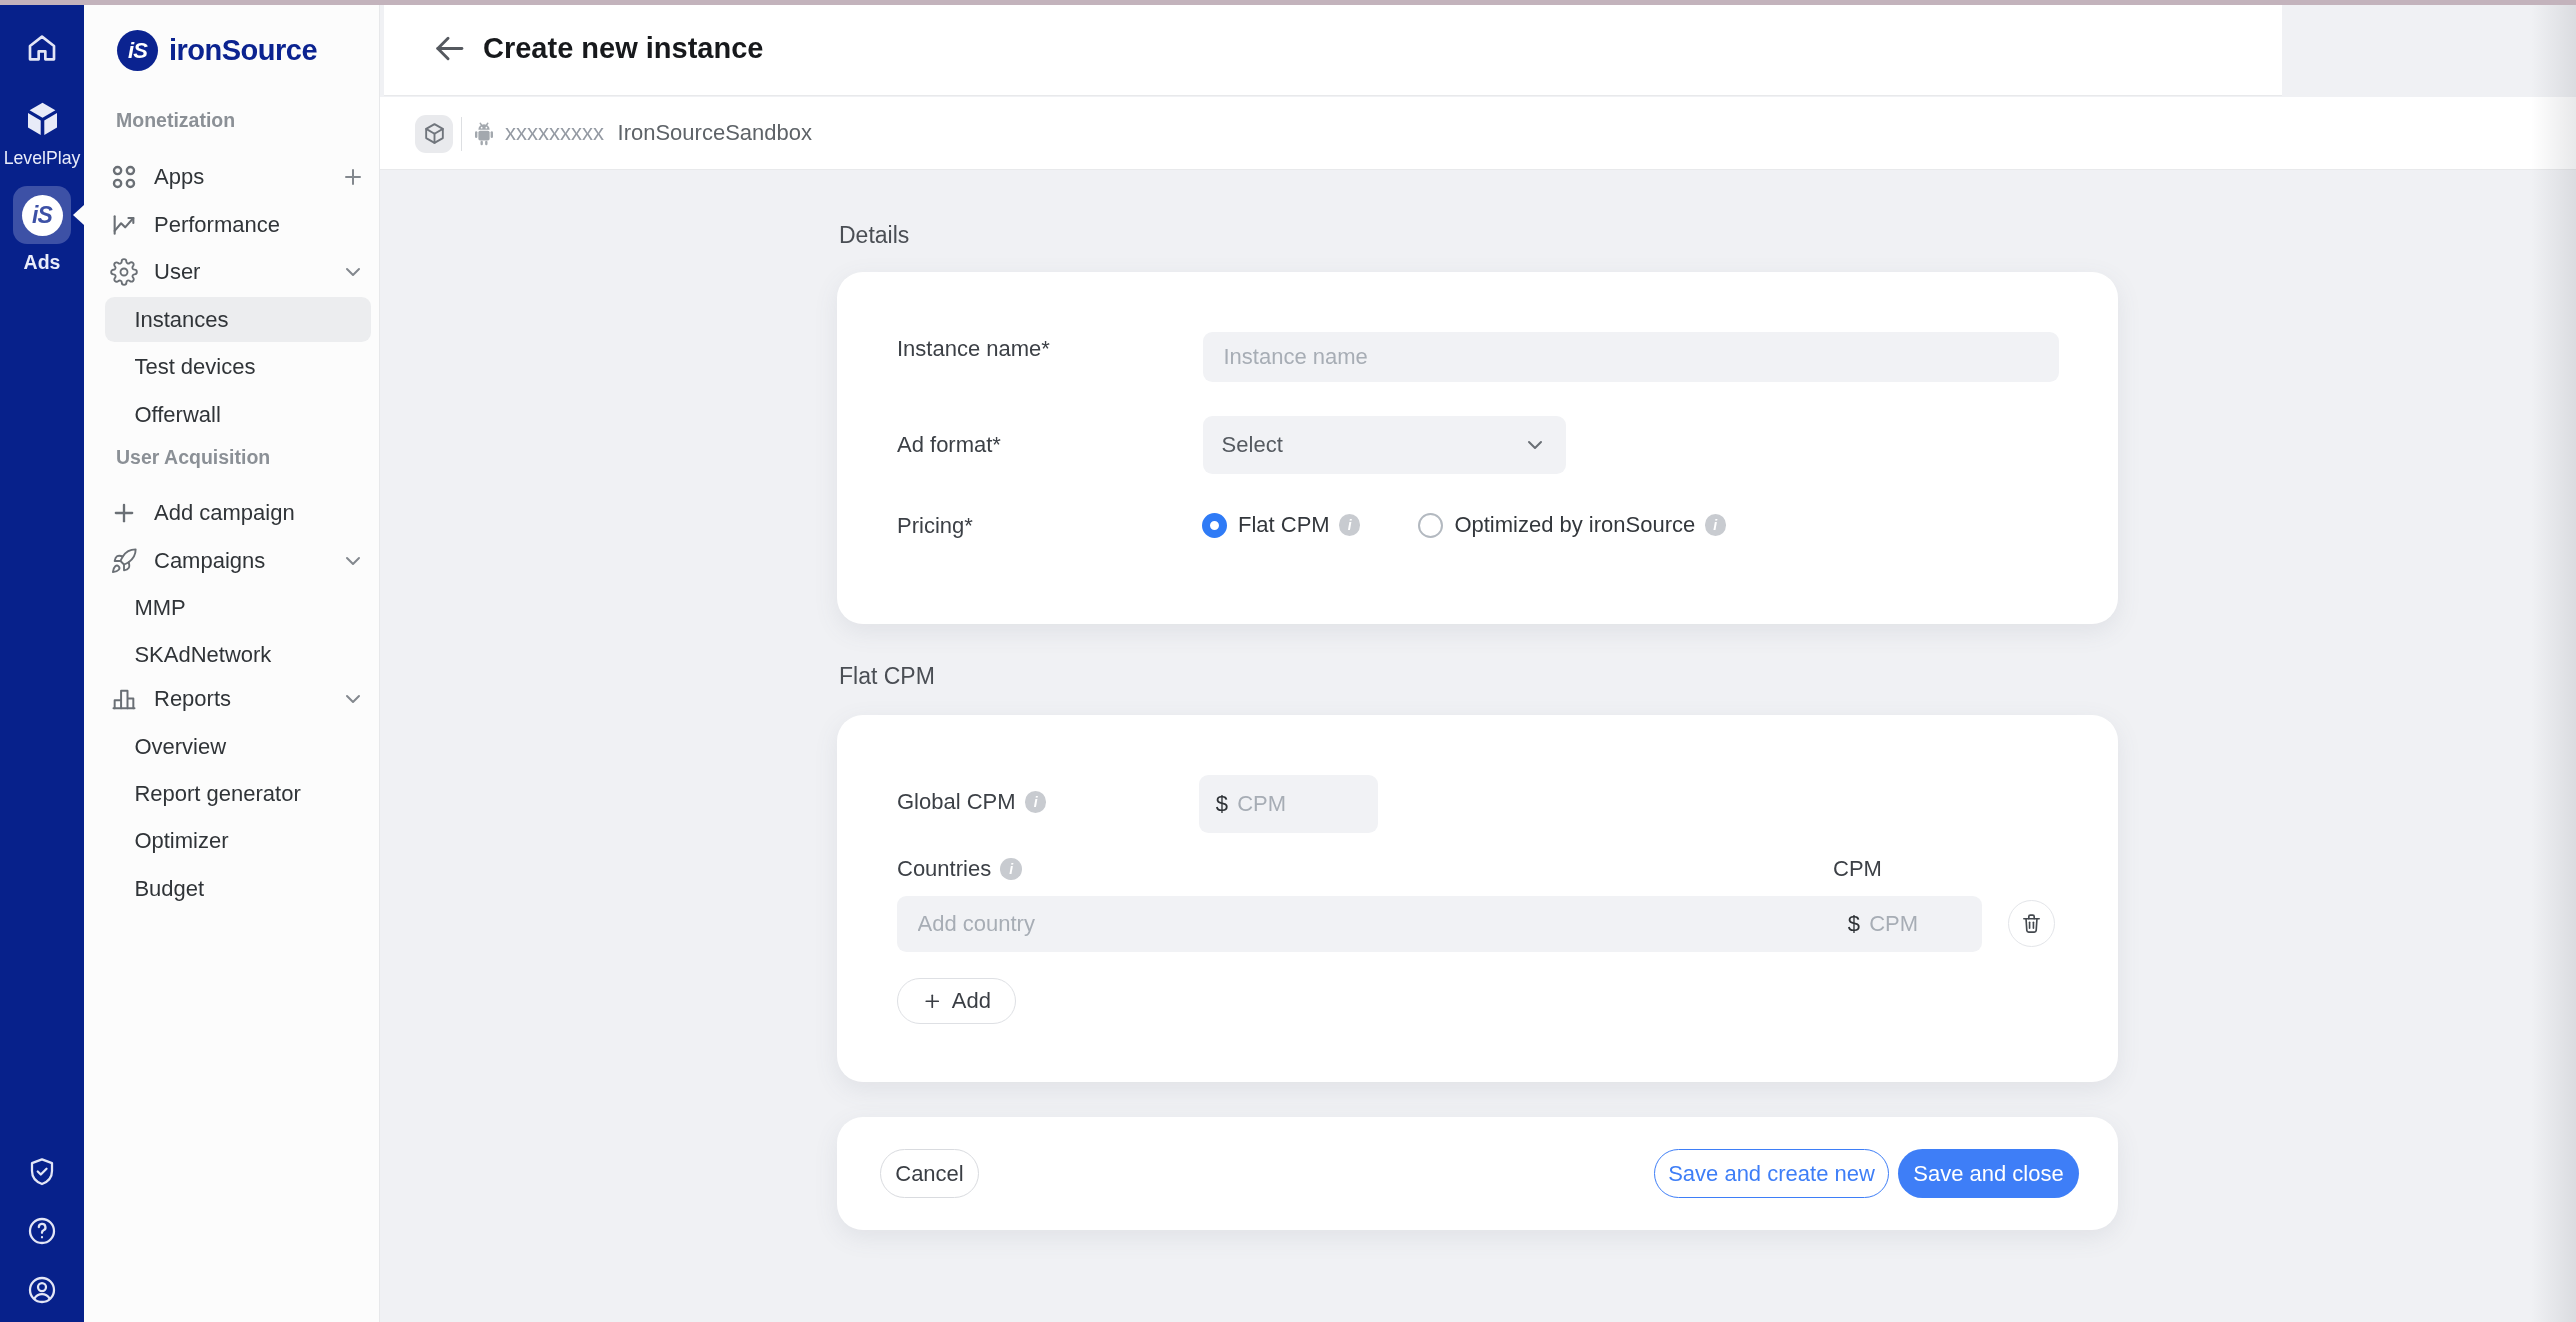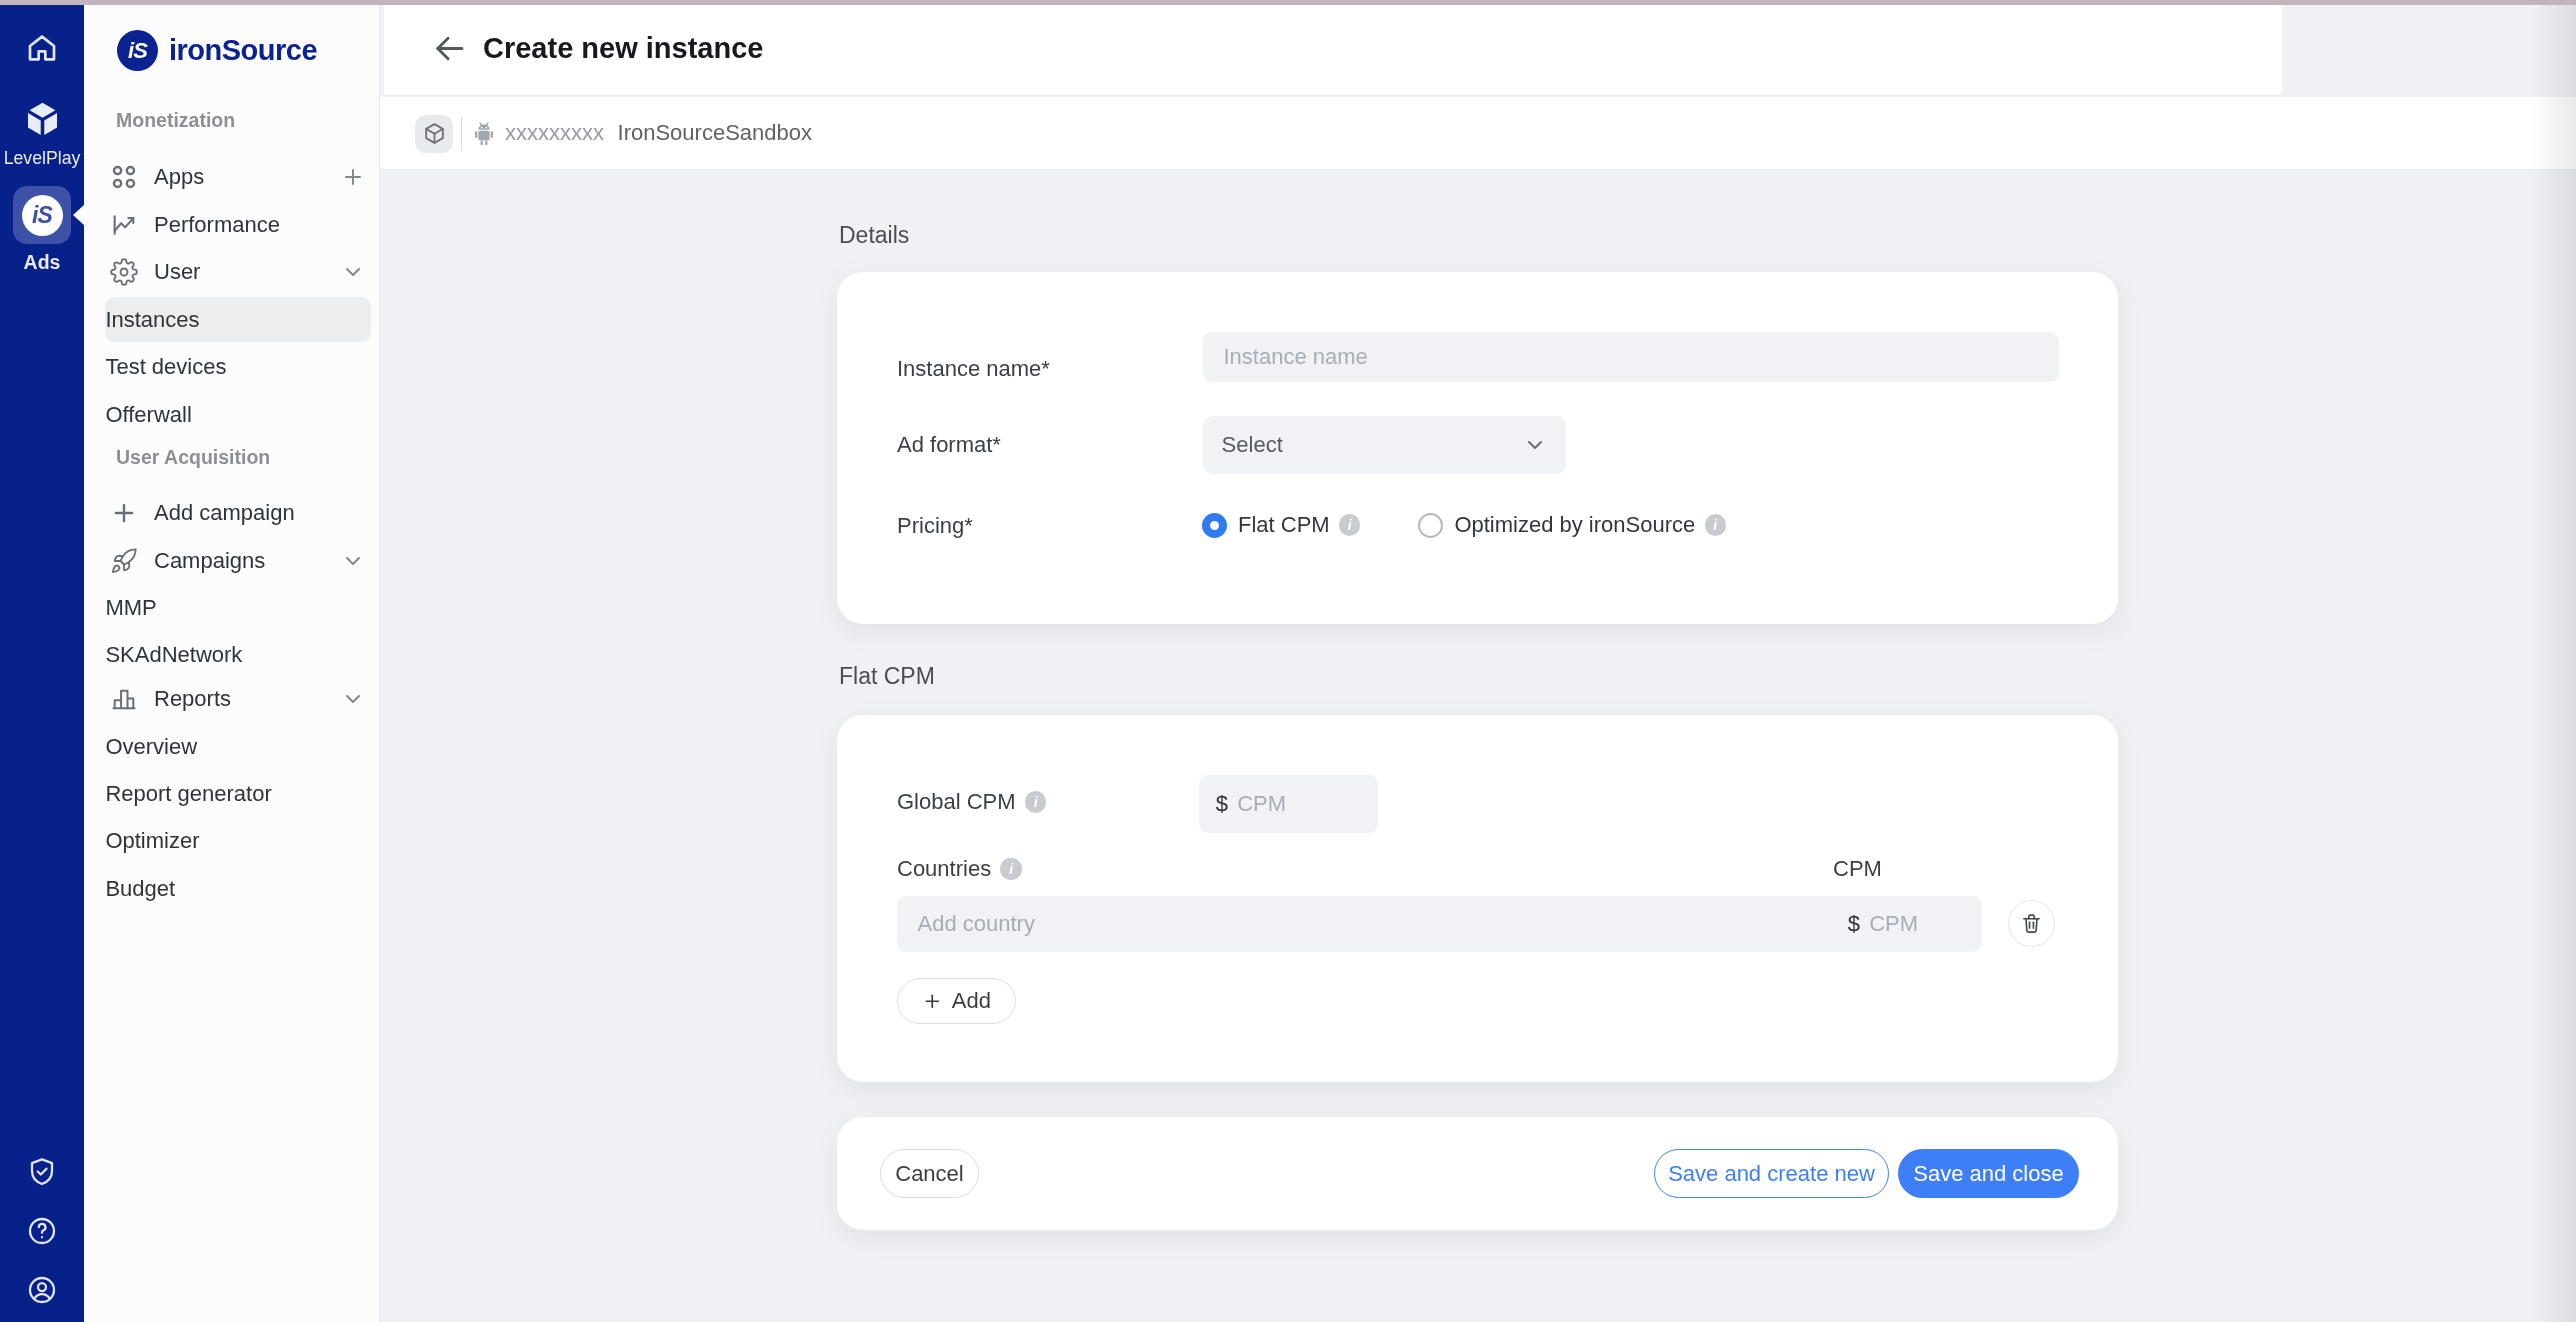--- a/index.html
+++ b/index.html
@@ -31,21 +31,21 @@
   
   .sidebar { position:absolute; left:84px; top:0; width:296px; height:100%; background:#FCFCFC; border-right:0.9px solid #E7E8EA; z-index:20; }
   .logo-row { position:absolute; left:33px; top:30px; display:flex; align-items:center; gap:11px; cursor:pointer; }
   .logo-circle { width:41px; height:41px; border-radius:50%; background:#0B2390; color:#fff; display:flex; align-items:center; justify-content:center;
     font-weight:bold; font-style:italic; font-size:22px; letter-spacing:-0.9px; }
   .logo-word { font-size:29px; font-weight:bold; color:#0B2390; letter-spacing:-0.5px; }
   .side-section { position:absolute; left:32px; font-size:19.5px; font-weight:bold; color:#8B9096; }
   .side-row { position:absolute; left:0; width:296px; height:47px; display:flex; align-items:center; padding-left:26px; cursor:pointer; font-size:22px; color:#303438; }
   .side-row .mi { width:28px; height:28px; color:#6A6F75; margin-right:16px; flex:none; }
   .side-row .trail { position:absolute; right:15px; width:24px; height:24px; color:#83888E; }
-  .side-sub { position:absolute; left:21.4px; width:266px; height:45px; display:flex; align-items:center; border-radius:9.3px;
+  .side-sub { position:absolute; left:21.4px; width:266px; height:45px; display:flex; align-items:center; padding-left:29px; border-radius:9.3px;
     cursor:pointer; font-size:22px; color:#303438; }
   .side-sub.active { background:#ECEDEF; }
 
   
   .main-header { position:absolute; left:384px; top:0; width:1898px; height:96px; background:#fff; border-bottom:0.9px solid #E8E9EB; z-index:10; }
   .back-btn { position:absolute; left:48px; top:31px; width:35px; height:35px; color:#55595F; cursor:pointer; }
   .page-title { position:absolute; left:99px; top:32px; font-size:29px; font-weight:bold; color:#17191C; }
 
   .subheader { position:absolute; left:379px; top:97px; width:2197px; height:73px; background:#fff; border-bottom:0.9px solid #E8E9EB; z-index:10;text-align:center; }
   .app-badge { position:absolute; left:36px; top:17.7px; width:38px; height:38px; border-radius:11px; background:#E9EAED; display:flex; align-items:center; justify-content:center; color:#70757C; }
@@ -291,21 +291,21 @@
     <span class="app-id">xxxxxxxxx</span>
     <span class="app-name">IronSourceSandbox</span>
   </div>
 </div>
 
 <div class="content">
 
   <div class="section-label" style="left:460px; top:51px;">Details</div>
 
   <div class="card" style="top:101px; height:352px;">
-    <div class="fld-label" style="top:84px;">Instance name*</div>
+    <div class="fld-label" style="top:64px;">Instance name*</div>
     <input class="text-input" style="position: absolute; left: 366px; top: 60px; width: 856px; height: 50px;" placeholder="Instance name">
 
     <div class="fld-label" style="top:160px;">Ad format*</div>
     <div class="select-box" style="left:366px; top:144px; width:363px; height:58px;">
       <span class="sel-val">Select</span>
       <svg class="ic chev" viewBox="0 0 24 24">
         <polyline points="6 9 12 15 18 9"></polyline>
       </svg>
     </div>
 

